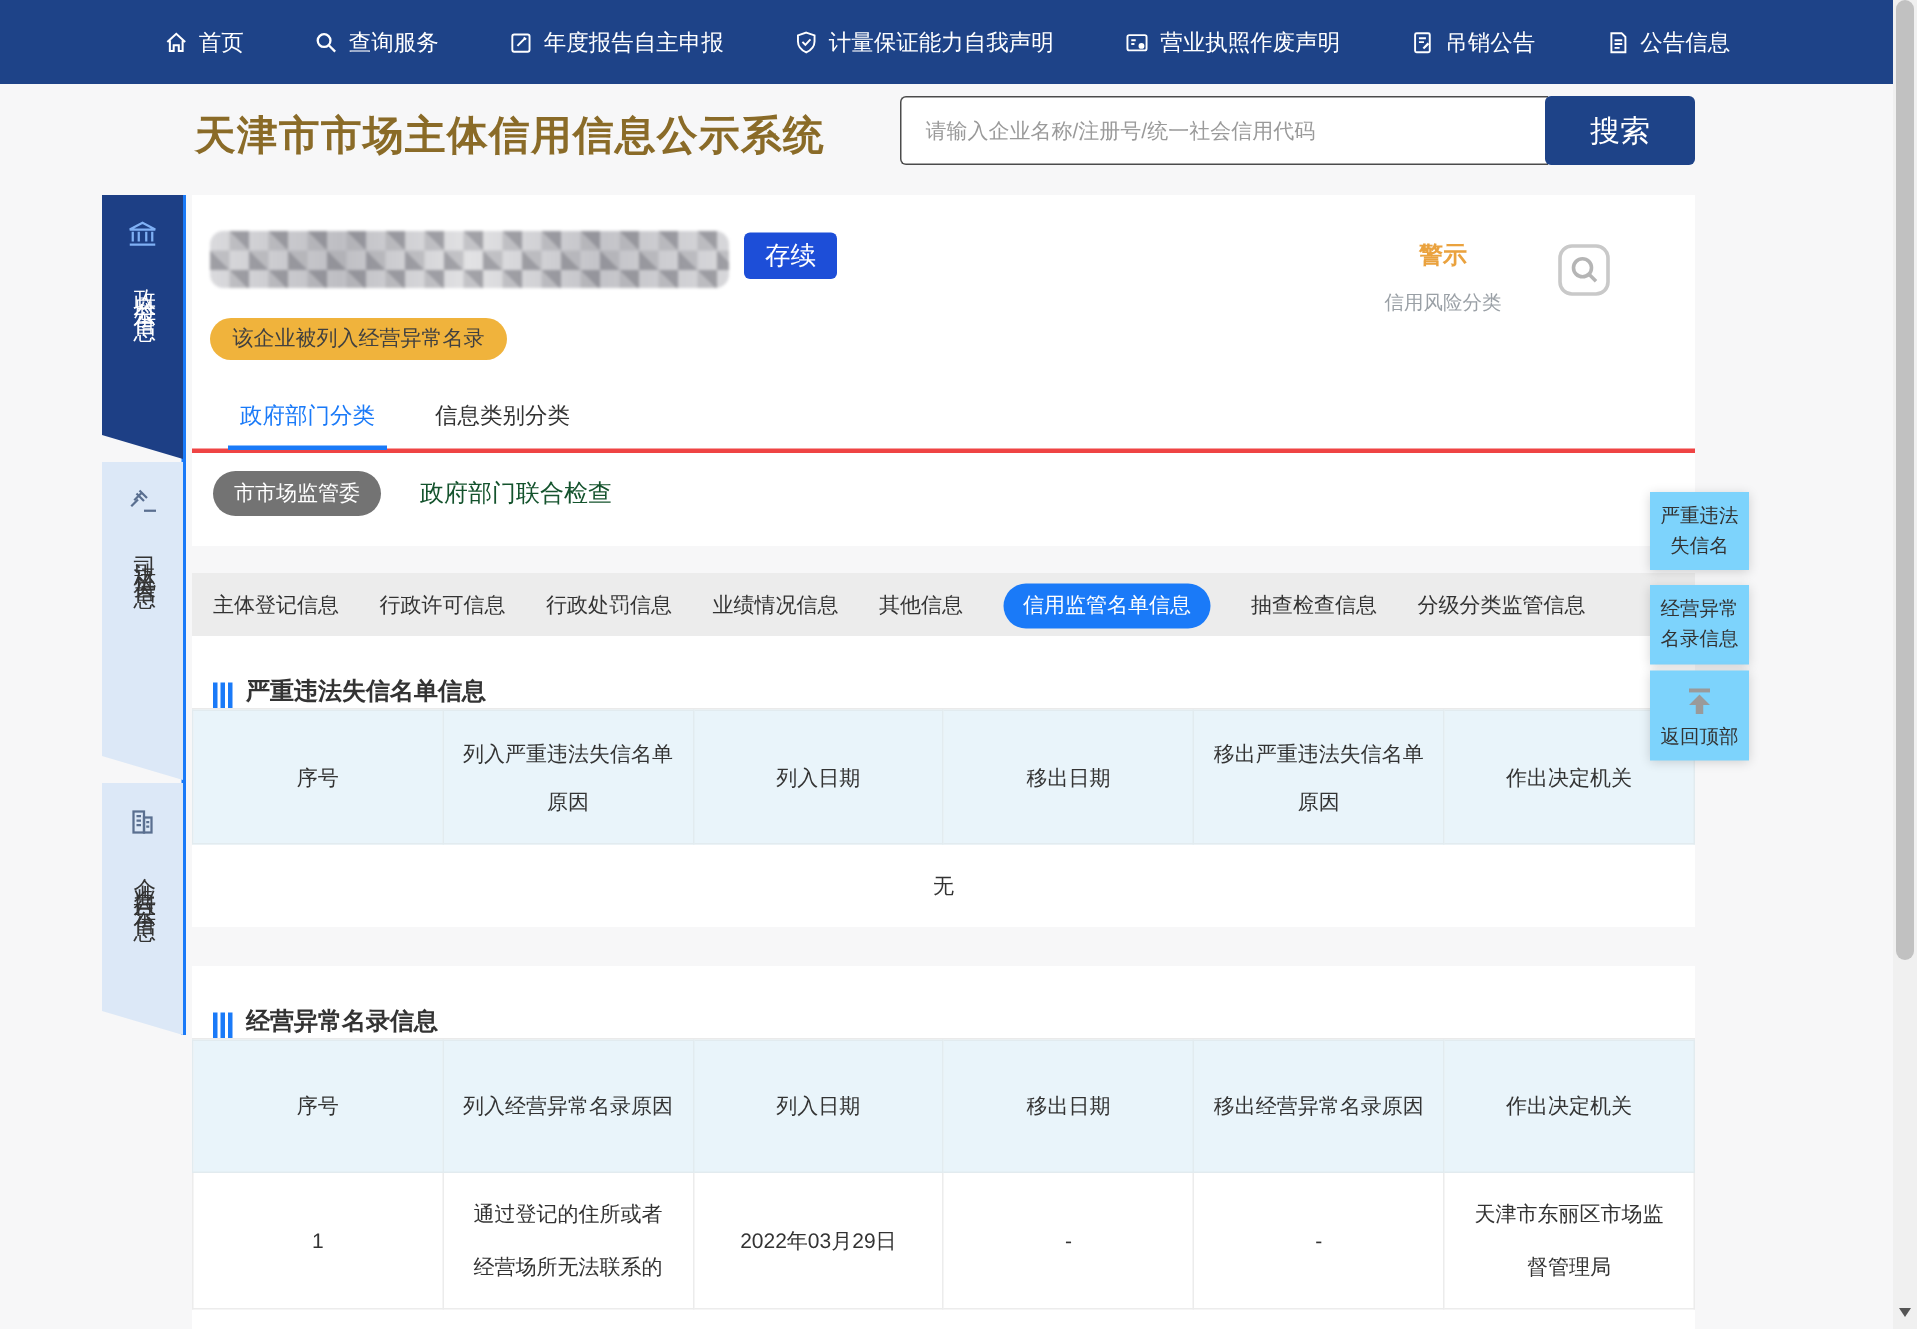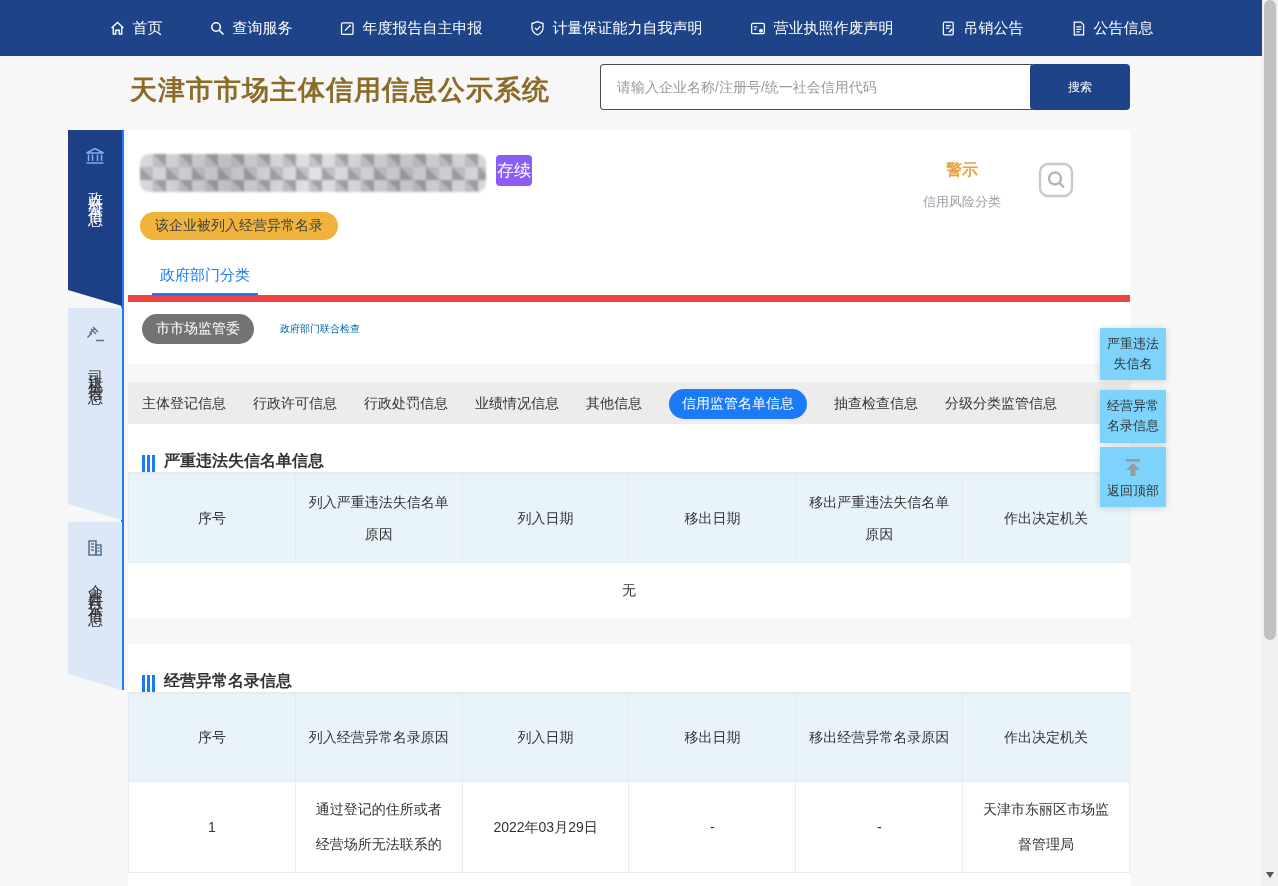--- a/index.html
+++ b/index.html
@@ -27,21 +27,21 @@
   .search-group { position:absolute; left:600px; top:64px; width:530px; height:46px; }
   .search-input {
     position:absolute; left:0; top:0; width:432px; height:46px;
     border:1px solid #4b4b4b; border-radius:4px 0 0 4px; border-right:none;
     background:#fff; padding:0 16px; font-size:14px; color:#333; outline:none;
     font-family:inherit;
   }
   .search-input::placeholder { color:#9a9a9a; }
   .search-btn {
     position:absolute; right:0; top:0; width:100px; height:46px;
-    background:#1e4388; color:#fff; font-size:12px; border:none; border-radius:4px;
+    background:#1e4388; color:#fff; font-size:20px; border:none; border-radius:4px;
     cursor:pointer; font-family:inherit;
   }
   
   .side-line { position:absolute; left:121px; top:130px; width:3px; height:560px; background:#1a7af8; }
   .side-tab {
     position:absolute; left:68px; width:54px;
     display:flex; flex-direction:column; align-items:center; padding-top:16px;
     clip-path:polygon(0 0,100% 0,100% 100%,0 calc(100% - 16px));
     cursor:pointer;
   }
@@ -61,42 +61,42 @@
     background-image:
       linear-gradient(45deg, rgba(110,110,118,.55) 25%, transparent 25%, transparent 75%, rgba(110,110,118,.55) 75%),
       linear-gradient(45deg, rgba(165,165,170,.5) 25%, transparent 25%, transparent 75%, rgba(165,165,170,.5) 75%),
       linear-gradient(90deg,#dadadd,#bebec3,#e2e2e4,#c3c3c8,#d7d7da);
     background-size:26px 26px,26px 26px,100% 100%;
     background-position:0 0,13px 13px,0 0;
     filter:blur(1.2px);
   }
   .badge-status {
     position:absolute; left:368px; top:25px;
-    background:#8b5cf6; color:#fff; font-size:17px;
-    padding:4px 1px; border-radius:4px;
+    background:#1d4ed8; color:#fff; font-size:17px;
+    padding:4px 14px; border-radius:4px;
   }
   .badge-warning {
     position:absolute; left:12px; top:82px;
     background:#f0b33c; color:#404040; font-size:14px;
     padding:5px 15px; border-radius:999px;
   }
   .risk-text { position:absolute; right:122px; top:30px; width:92px; text-align:center; }
   .risk-level { font-size:16px; font-weight:bold; color:#eaa23e; }
   .risk-caption { margin-top:12px; font-size:13px; color:#9aa0a6; white-space:nowrap; }
   .risk-icon { position:absolute; right:56px; top:32px; cursor:pointer; }
   .cat-tabs {
     position:absolute; left:0; top:126px; width:100%; height:46px;
-    display:flex; align-items:center; border-bottom:7px solid #ef4444;
+    display:flex; align-items:center; border-bottom:3px solid #ef4444;
   }
   .cat-tab { margin-left:24px; font-size:15px; height:100%; display:flex; align-items:center; padding:0 8px; cursor:pointer; position:relative; color:#333; }
   .cat-tab.active { color:#1a7af8; }
   .cat-tab.active::after { content:""; position:absolute; left:0; right:0; bottom:-1px; height:3px; background:#1a7af8; }
   .filters { position:absolute; left:14px; top:184px; display:flex; align-items:center; gap:26px; }
   .pill-active { background:#737373; color:#fff; border-radius:999px; padding:6px 14px; font-size:14px; cursor:pointer; }
-  .filter-plain { font-size:10px; color:#0369a1; cursor:pointer; }
+  .filter-plain { font-size:16px; color:#14532d; cursor:pointer; }
   
   .strip {
     position:absolute; left:128px; top:382px; width:1002px; height:43px;
     background:#ececec; display:flex; align-items:center; padding-left:14px; gap:27px;
   }
   .strip-item { font-size:14px; color:#333; cursor:pointer; white-space:nowrap; }
   .strip-item.active { background:#1a7af8; color:#fff; border-radius:999px; padding:6px 13px; }
   
   .sec1 { top:424px; }
   .sec2 { top:644px; height:242px; overflow:hidden; }
@@ -248,20 +248,23 @@
   </div>
   <span class="risk-icon"><svg width="36" height="36" viewBox="0 0 36 36" fill="none">
         <rect x="2" y="2" width="32" height="32" rx="8" stroke="#c9c9c9" stroke-width="2.4"></rect>
         <circle cx="17" cy="16.5" r="6" stroke="#b5b5b5" stroke-width="2.4"></circle>
         <path d="M21.5 21 L26 25.5" stroke="#b5b5b5" stroke-width="2.4"></path>
       </svg></span>
 
   <div class="cat-tabs">
     <div class="cat-tab active">
       <span>政府部门分类</span>
+    </div>
+    <div class="cat-tab">
+      <span>信息类别分类</span>
     </div>
   </div>
 
   <div class="filters">
     <span class="pill-active">市市场监管委</span>
     <span class="filter-plain">政府部门联合检查</span>
   </div>
 </div>
 
 <div class="strip">

